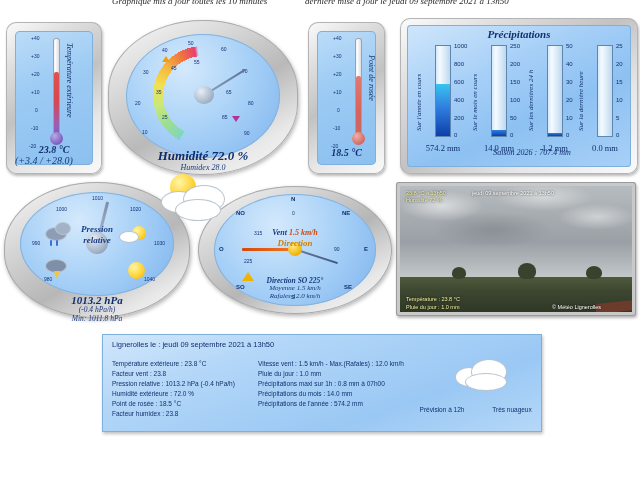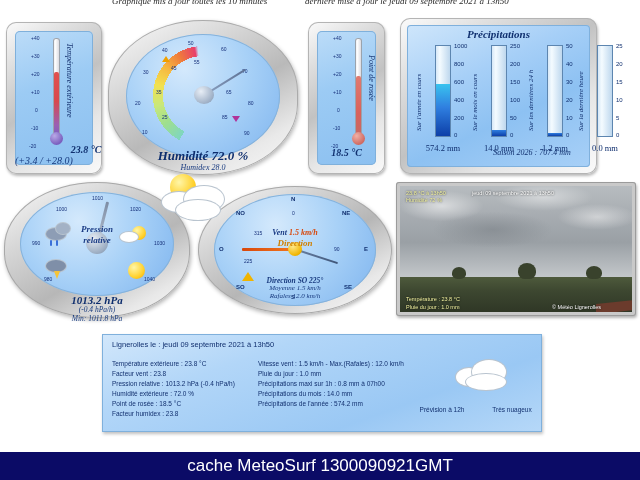--- a/index.html
+++ b/index.html
@@ -267,21 +267,21 @@
       <div class="th-scale" style="left:16px; top:4px;">+40</div>
       <div class="th-scale" style="left:16px; top:22px;">+30</div>
       <div class="th-scale" style="left:16px; top:40px;">+20</div>
       <div class="th-scale" style="left:16px; top:58px;">+10</div>
       <div class="th-scale" style="left:20px; top:76px;">0</div>
       <div class="th-scale" style="left:16px; top:94px;">-10</div>
       <div class="th-scale" style="left:14px; top:112px;">-20</div>
 
       <div class="th-vlabel" style="left:50px; top:12px;">Température extérieure</div>
 
-      <div class="th-read" style="left:0; top:113px;margin-left:32px;">23.8 °C</div>
+      <div class="th-read" style="left:0; top:113px;">23.8 °C</div>
       <div class="th-read2" style="left:0; top:124px;">(+3.4 / +28.0)</div>
     </div>
   </div>
 
   <div class="dial-body" style="left:108px; top:20px; width:190px; height:155px;">
     <div class="dial-face" style="left:18px; top:14px; width:154px; height:124px;">
 
       <div style="position:absolute; left:11px; top:4px; width:132px; height:116px; border-radius:50%;
                   background: conic-gradient(from 208deg,
                      #7fd6c0 0deg, #9fdf8e 26deg, #c9e87a 50deg, #f2e14f 76deg,
@@ -333,21 +333,21 @@
       <div class="th-scale" style="left:16px; top:58px;">+10</div>
       <div class="th-scale" style="left:20px; top:76px;">0</div>
       <div class="th-scale" style="left:16px; top:94px;">-10</div>
       <div class="th-scale" style="left:14px; top:112px;">-20</div>
 
       <div class="th-vlabel" style="left:50px; top:24px;">Point de rosée</div>
       <div class="th-read" style="left:0; top:116px;">18.5 °C</div>
     </div>
   </div>
 
-  <div class="bezel" style="left:400px; top:18px; width:197px; height:156px;">
+  <div class="bezel" style="left:400px; top:18px; width:238px; height:156px;">
     <div class="precip-panel" style="left:7px; top:7px; right:7px; bottom:7px; border-radius:4px;">
       <div class="precip-title" style="top:3px;">Précipitations</div>
 
       <div class="pcol" style="left:10px; top:18px;">
         <div class="p-vlabel" style="left:-2px; top:6px; height:82px;">Sur l'année en cours</div>
         <div class="ptube" style="left:18px; top:2px; height:92px;">
           <div class="pfill" style="height:57%; background:linear-gradient(to top,#0d3fa8,#2f7fe0 55%,#39c3ef 100%);"></div>
         </div>
         <div class="p-num" style="left:37px; top:0px;">1000</div>
         <div class="p-num" style="left:37px; top:18px;">800</div>
@@ -526,17 +526,14 @@
     <div style="position:absolute; left:352px; top:22px; width:64px; height:38px;">
       <div class="ic-cloud" style="left:2px;  top:12px; width:26px; height:18px;"></div>
       <div class="ic-cloud" style="left:18px; top:4px;  width:34px; height:24px;"></div>
       <div class="ic-cloud" style="left:12px; top:18px; width:40px; height:16px;"></div>
     </div>
 
     <div class="forecast-lbl" style="left:300px; top:72px; width:80px;">Prévision à 12h</div>
     <div class="forecast-lbl" style="left:382px; top:72px; width:56px;">Très nuageux</div>
   </div>
 
-  <div class="statusbar">
-    <span>cache MeteoSurf 1300090921GMT</span>
-  </div>
 
 </div>
 
 </body></html>

